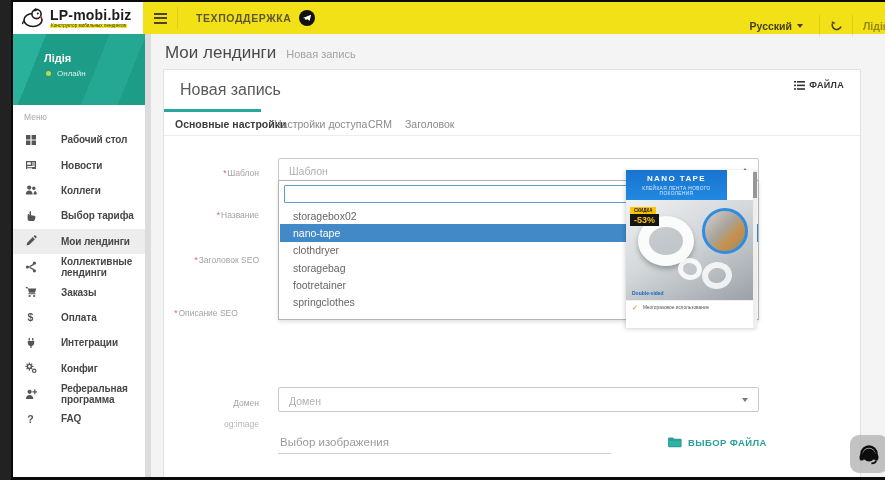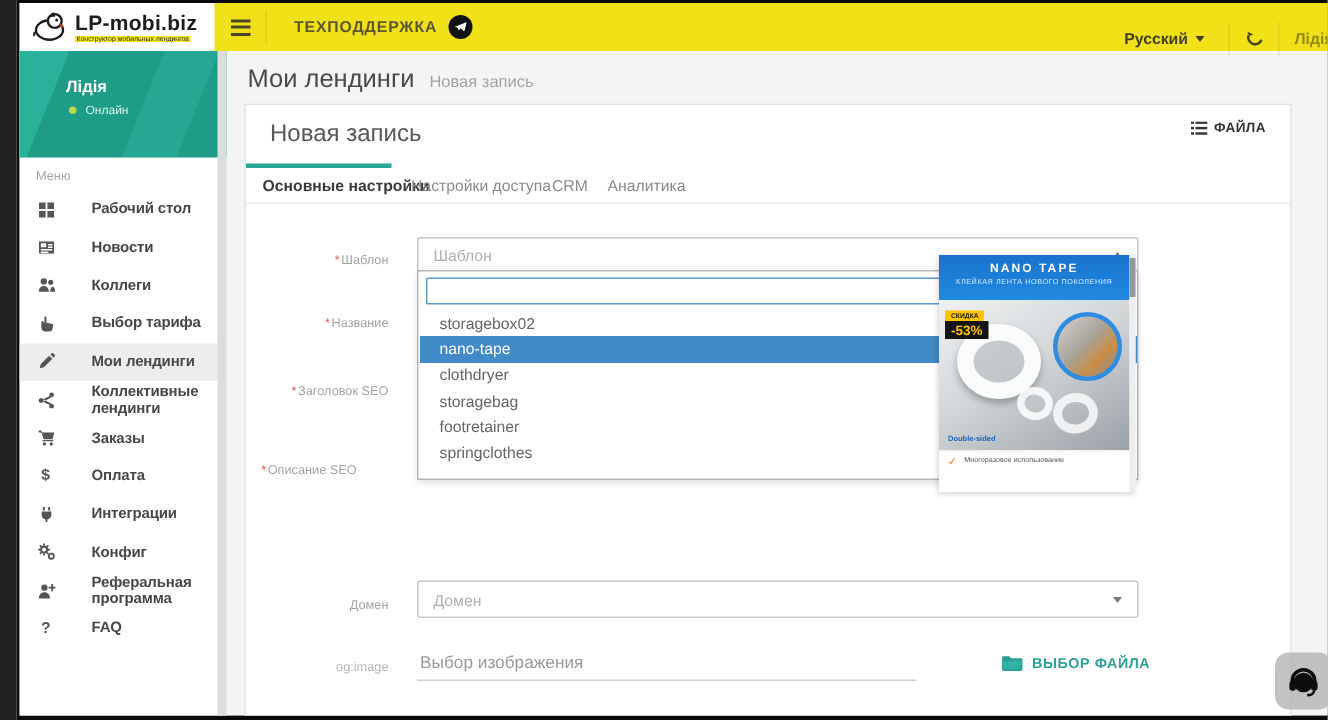--- a/index.html
+++ b/index.html
@@ -58,39 +58,39 @@
   .tabs{position:absolute;left:0;top:39px;width:100%;height:27px;border-bottom:1px solid #ededed;}
   .tab-ind{position:absolute;left:0;top:0;width:97px;height:3px;background:#2aa79b;}
   .tab{position:absolute;top:9px;font-size:10.5px;color:#8a8a8a;cursor:pointer;white-space:nowrap;}
   .tab.active{font-weight:bold;color:#3b3b3b;}
   .tab1{left:11px;}.tab2{left:110px;}.tab3{left:204px;}.tab4{left:241px;}
 
   
   .f-label{position:absolute;left:140px;width:106px;text-align:right;font-size:8.5px;color:#a3a3a3;z-index:5;}
   .req{color:#e05c5c;margin-right:1px;}
   .lab-template{top:166px;}.lab-name{top:208px;}.lab-seot{top:253px;}.lab-seod{top:306px;text-align:center;}
-  .lab-domain{top:396px;}.lab-og{top:437px;color:#b5b5b5;}
+  .lab-domain{top:396px;}.lab-og{top:417px;color:#b5b5b5;}
 
   .fake-select{position:absolute;background:#fff;border:1px solid #c9c9c9;border-radius:2px;cursor:pointer;}
   .sel-template{left:265px;top:156px;width:481px;height:23px;}
   .sel-domain{left:265px;top:385px;width:481px;height:25px;}
   .sel-ph{position:absolute;left:10px;top:6px;font-size:10.5px;color:#b0b0b0;}
   .arr-up{position:absolute;right:10px;top:9px;width:0;height:0;border-left:3.5px solid transparent;border-right:3.5px solid transparent;border-bottom:4.5px solid #7a7a7a;}
   .arr-dn{position:absolute;right:10px;top:10px;width:0;height:0;border-left:3.5px solid transparent;border-right:3.5px solid transparent;border-top:4.5px solid #7a7a7a;}
 
   
   .dropdown{position:absolute;left:265px;top:178px;width:481px;height:140px;background:#fff;border:1px solid #b5b5b5;z-index:20;box-shadow:0 2px 4px rgba(0,0,0,.12);}
   .dd-search{position:absolute;left:5px;top:4px;width:470px;height:18px;border:1px solid #5e9bd3;border-radius:1px;font-size:10.5px;padding:0 4px;outline:none;}
   .dd-options{position:absolute;left:1px;top:26px;width:478px;}
   .dd-opt{height:17.3px;display:flex;align-items:center;padding-left:13px;font-size:10.5px;color:#666;cursor:pointer;}
   .dd-opt.hl{background:#4189c7;color:#fff;}
 
   
   .preview{position:absolute;left:613px;top:168px;width:131px;height:158px;background:#fff;z-index:30;box-shadow:-1px 1px 4px rgba(0,0,0,.18);}
-  .pv-head{position:absolute;left:0;top:0;width:127px;height:30px;background:linear-gradient(#1973cf,#2089e0);text-align:center;}
+  .pv-head{position:absolute;left:0;top:0;width:101px;height:30px;background:linear-gradient(#1973cf,#2089e0);text-align:center;}
   .pv-title{font-size:8px;font-weight:bold;color:#fff;letter-spacing:1.4px;margin-top:4px;}
   .pv-sub{font-size:4.8px;color:#d9ecff;letter-spacing:.4px;margin-top:3px;}
   .pv-body{position:absolute;left:0;top:30px;width:127px;height:100px;overflow:hidden;
     background:linear-gradient(150deg,#f0f1f2 0%,#d3d7da 45%,#9aa1a7 100%);}
   .badge{position:absolute;left:4px;top:7px;}
   .badge-top{background:#ffc400;color:#1a1a1a;font-size:4.5px;font-weight:bold;padding:1px 4px;width:max-content;}
   .badge-val{background:#141414;color:#ffc400;font-size:9px;font-weight:bold;padding:1px 4px;width:max-content;}
   .roll-big{position:absolute;left:12px;top:16px;width:56px;height:50px;border-radius:50%;border:11px solid rgba(255,255,255,.92);background:rgba(176,184,190,.55);box-shadow:0 3px 5px rgba(40,45,50,.35);}
   .roll-m{position:absolute;left:52px;top:58px;width:24px;height:22px;border-radius:50%;border:5px solid rgba(255,255,255,.85);transform:rotate(12deg);}
   .roll-s{position:absolute;left:76px;top:62px;width:30px;height:27px;border-radius:50%;border:6px solid rgba(255,255,255,.8);transform:rotate(-8deg);}
@@ -313,21 +313,21 @@
               <rect x="3" y="7.2" width="8" height="1.6"></rect>
             </g>
           </svg>
         <span>ФАЙЛА</span>
       </button>
       <div class="tabs">
         <div class="tab-ind"></div>
         <span class="tab tab1 active">Основные настройки</span>
         <span class="tab tab2">Настройки доступа</span>
         <span class="tab tab3">CRM</span>
-        <span class="tab tab4">Аналитика</span>
+        <span class="tab tab4">Заголовок</span>
       </div>
     </section>
 
     <div class="page-scroll"></div>
   </main>
 
   <div class="f-label lab-template"><span class="req">*</span><span>Шаблон</span></div>
   <div class="f-label lab-name"><span class="req">*</span><span>Название</span></div>
   <div class="f-label lab-seot"><span class="req">*</span><span>Заголовок SEO</span></div>
   <div class="f-label lab-seod"><span class="req">*</span><span>Описание SEO</span></div>

